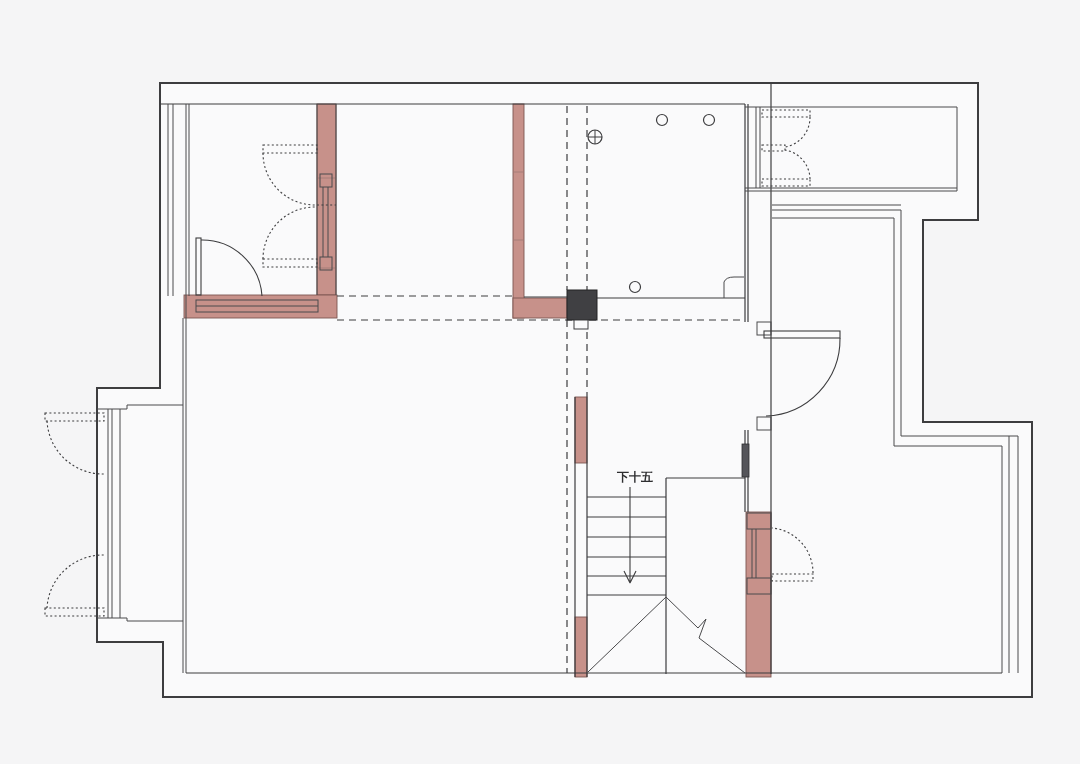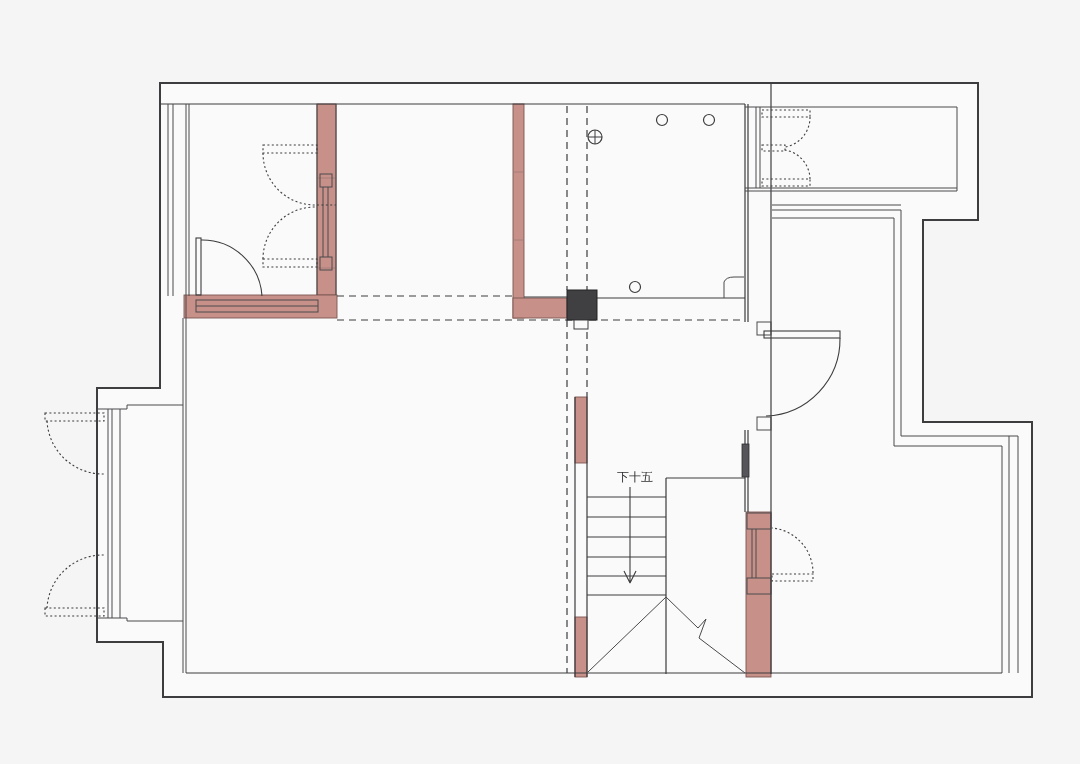--- a/index.html
+++ b/index.html
@@ -2,21 +2,21 @@
 <html><head>
 <meta charset="utf-8">
 <style>
   html,body{margin:0;padding:0;}
   body{
     width:1080px;height:764px;
     background:#f5f5f6;
     font-family:"Liberation Sans","DejaVu Sans",sans-serif;
     overflow:hidden;
   }
-  .plan-wrap{width:1080px;height:764px;}
+  .plan-wrap{width:1080px;height:764px;font-weight:bold;}
   svg{display:block;}
   .wall{stroke:#3d3d3f;fill:none;stroke-width:1.2;}
   .wall-heavy{stroke:#3d3d3f;fill:#fafafb;stroke-width:2;}
   .wall-thin{stroke:#4a4a4c;fill:none;stroke-width:1;}
   .beam-dash{stroke:#3d3d3f;fill:none;stroke-width:1.2;stroke-dasharray:7 5;}
   .door-dotted{stroke:#3d3d3f;fill:none;stroke-width:1.1;stroke-dasharray:2 2.4;}
   .door-solid{stroke:#3d3d3f;fill:none;stroke-width:1.1;}
   .stair-label{font-size:12px;fill:#2e2e30;font-family:"Liberation Sans","DejaVu Sans",sans-serif;}
 </style>
 </head>

